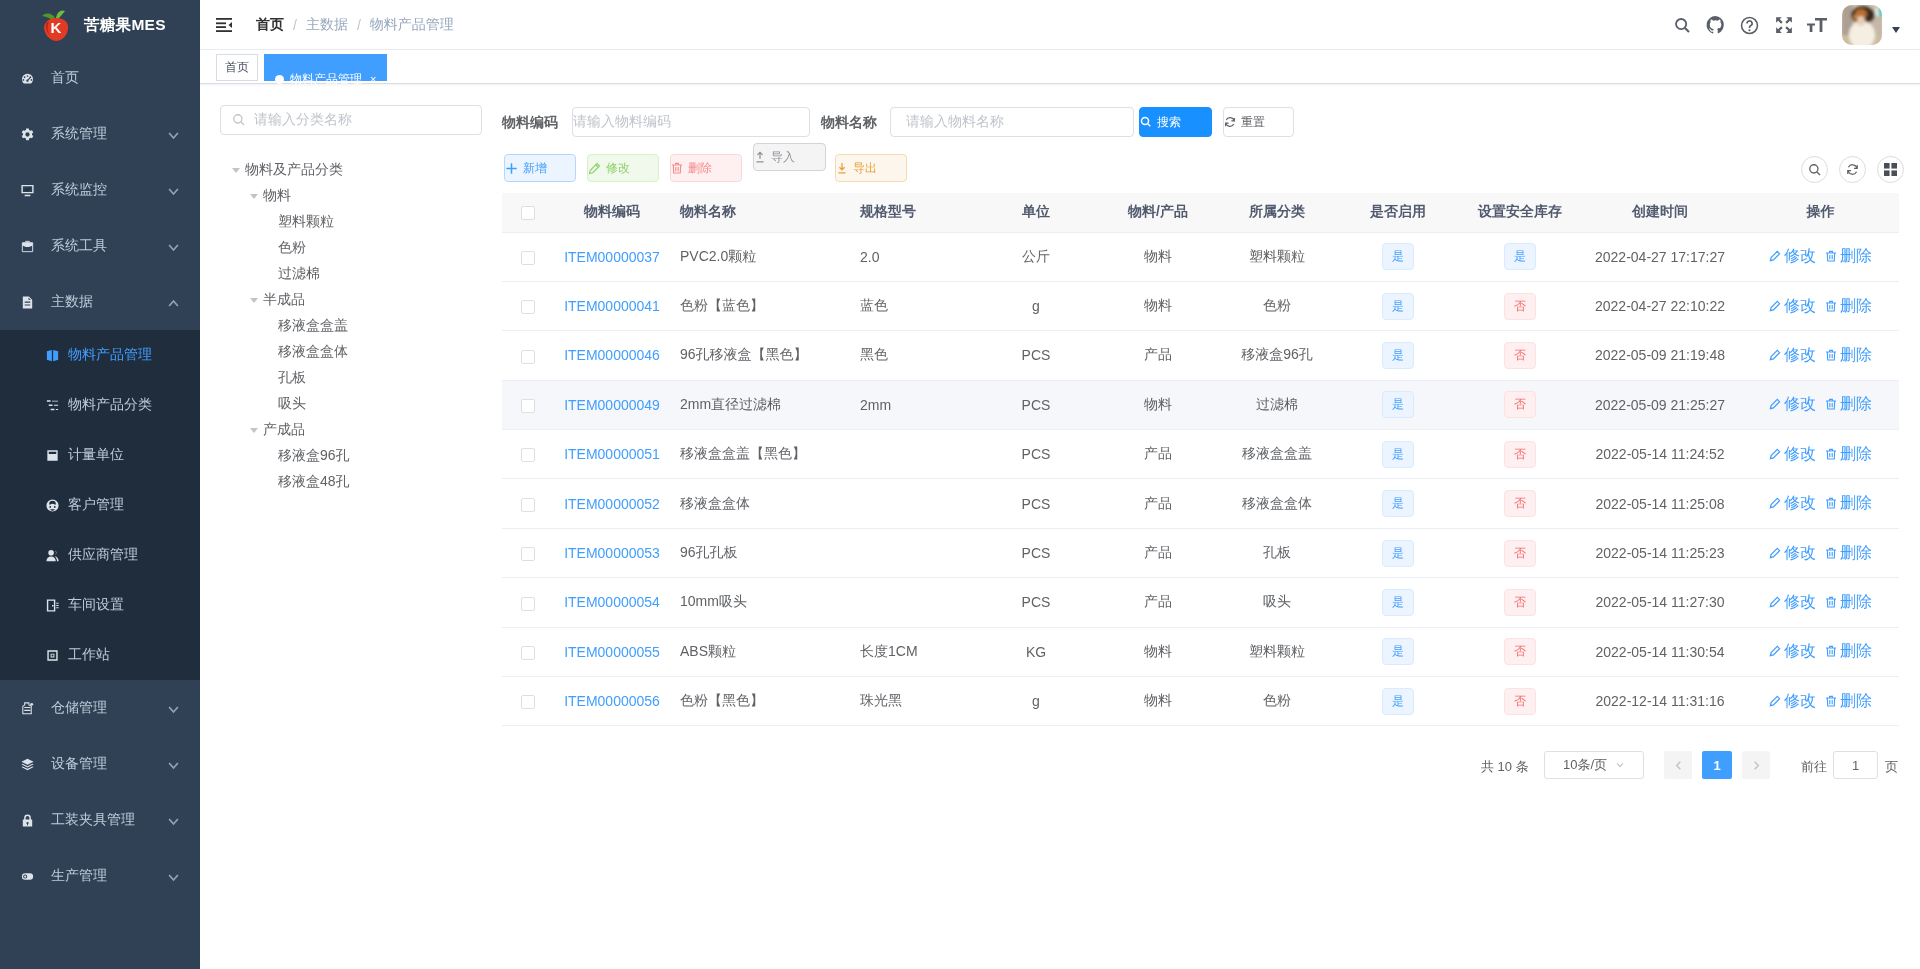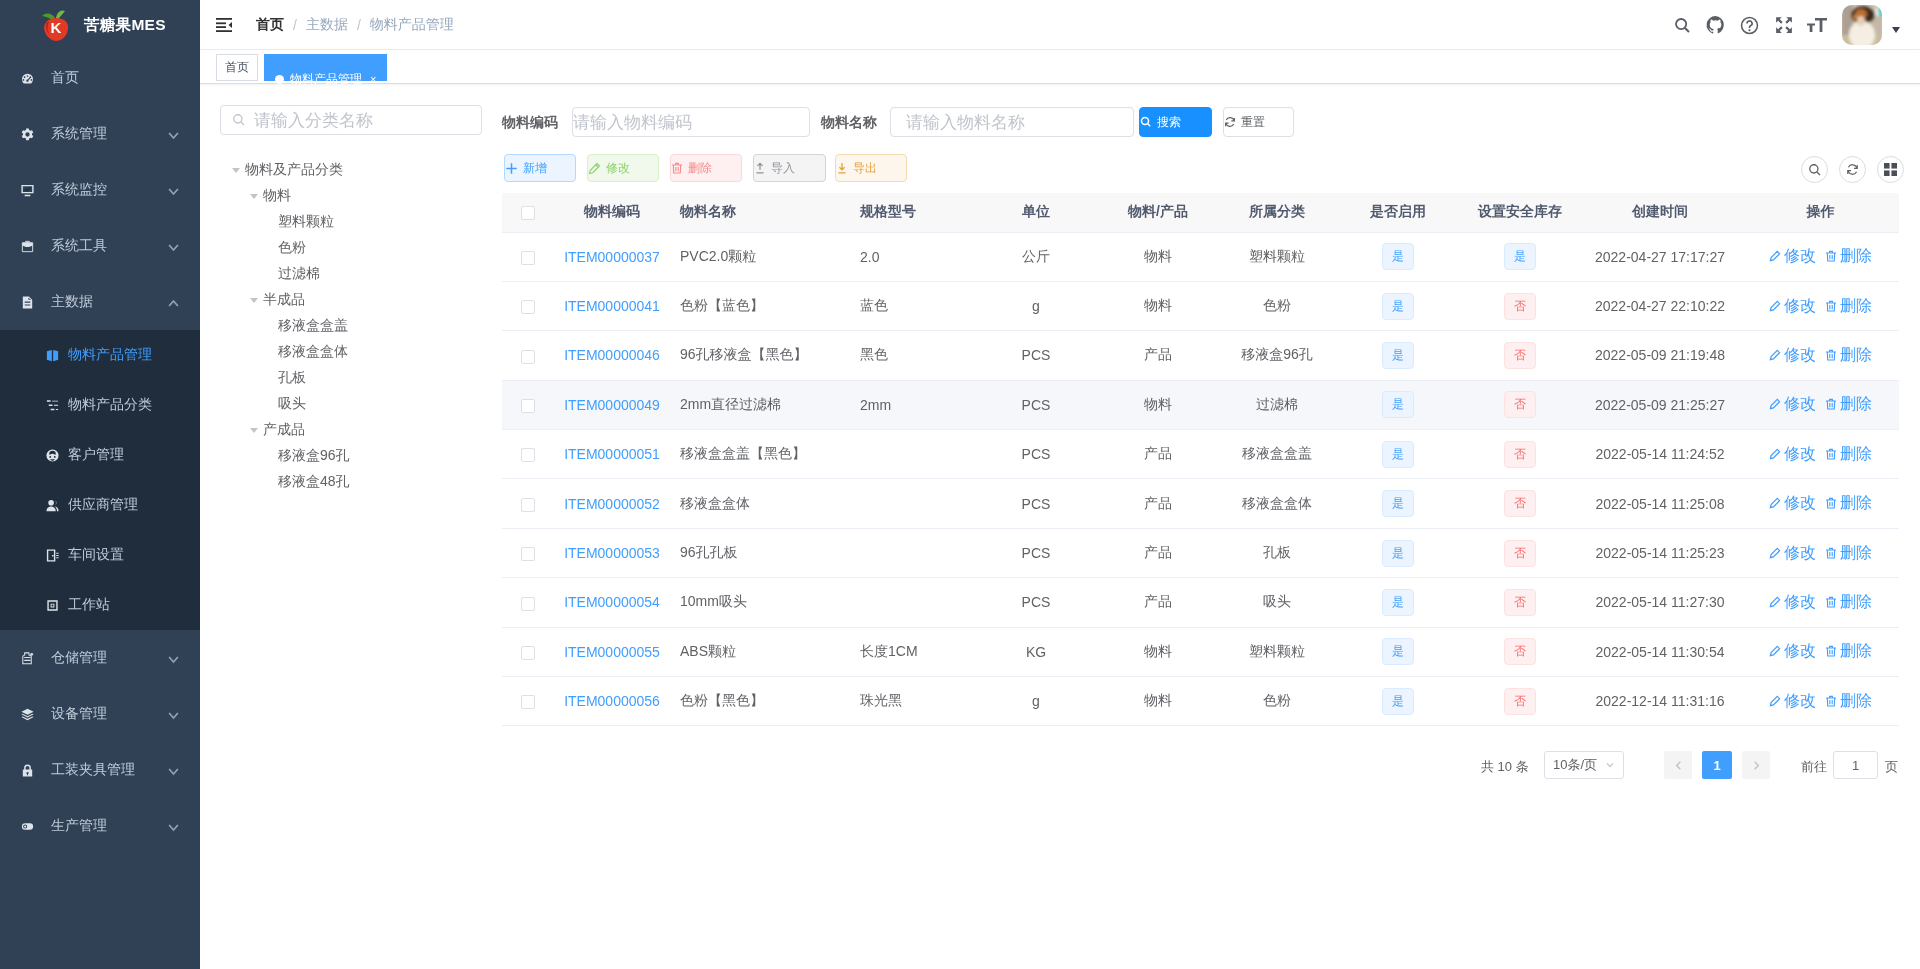--- a/index.html
+++ b/index.html
@@ -27,21 +27,21 @@
 .bc .sep{color:#c0c4cc;margin:0 9px}
 .bc .b2{color:#97a8be}
 .nico{position:absolute;top:0;height:50px;display:flex;align-items:center;justify-content:center}
 
 .tags{position:absolute;left:200px;top:50px;width:1720px;height:34px;background:#fff;border-bottom:1px solid #d8dce5;box-shadow:0 1px 3px rgba(0,0,0,.06)}
 .tag{position:absolute;top:4px;height:27px;line-height:25px;font-size:12px;padding:0 8px;border:1px solid #d8dce5;background:#fff;color:#495060}
 .tag.act{background:#409eff;border-color:#409eff;color:#fff;padding:12px 10px}
 .tag.act .dot{display:inline-block;width:9px;height:9px;border-radius:50%;background:#fff;margin-right:6px;vertical-align:-1px}
 .tag.act .x{margin-left:8px;font-size:11px}
 
-.inpt{position:absolute;border:1px solid #dcdfe6;border-radius:4px;background:#fff;height:30px;display:flex;align-items:center;color:#c0c4cc;font-size:17px}
+.inpt{position:absolute;border:1px solid #dcdfe6;border-radius:4px;background:#fff;height:30px;display:flex;align-items:center;color:#c0c4cc;font-size:14px}
 .inpt svg{flex:none}
 .tree{position:absolute;left:220px;top:157px;width:266px}
 .tn{height:26px;display:flex;align-items:center;color:#606266;font-size:14px;position:relative}
 .car{width:0;height:0;border:4.5px solid transparent;border-top:5.5px solid #c0c4cc;margin-top:5px;margin-right:5px}
 
 .flbl{position:absolute;top:107px;height:30px;line-height:30px;font-weight:700;color:#606266;font-size:14px}
 .btn{position:absolute;border-radius:4px;font-size:12px;display:flex;align-items:center;white-space:nowrap}
 .btn svg{margin-right:5px}
 
 .circ{position:absolute;top:156px;width:27px;height:27px;border:1px solid #d9dce1;border-radius:50%;display:flex;align-items:center;justify-content:center}
@@ -109,20 +109,23 @@
       </svg>主数据<svg class="chev" viewBox="0 0 12 12" style="transform:rotate(180deg)">
         <polyline points="2.5,4 6,8 9.5,4"></polyline>
       </svg></div>
   <div class="smenu">
     <div class="smi on"><svg viewBox="0 0 16 16">
           <path d="M2 3.5 7.3 2v12L2 12.5zM8.7 2 14 3.5v9L8.7 14z"></path>
         </svg>物料产品管理</div>
     <div class="smi"><svg viewBox="0 0 16 16">
           <path d="M2 2.5h4v1.6H2zm5.5.3h6.5v1H7.5zM4 7h4v1.6H4zm5.5.3h4.5v1H9.5zM6 11.5h4v1.6H6zm5.5.3h2.5v1h-2.5z"></path>
         </svg>物料产品分类</div>
+    <div class="smi"><svg viewBox="0 0 16 16">
+          <path d="M2.5 2.5h11v11h-11zM4 4v2.5h8V4zM4 8h2v2H4zm3 0h2v2H7zm3 0h2v2h-2zM4 11h2v1.5H4zm3 0h2v1.5H7z"></path>
+        </svg>计量单位</div>
     <div class="smi"><svg viewBox="0 0 16 16">
           <path d="M8 1.5A6.5 6.5 0 1 0 8 14.5 6.5 6.5 0 0 0 8 1.5zM4.5 6.5a3.5 3.5 0 0 1 7 0c0 .5-.4.8-.8.6a4.6 4.6 0 0 0-5.4 0c-.4.2-.8-.1-.8-.6zM5.6 8.5a1 1 0 1 1 0 2 1 1 0 0 1 0-2zm4.8 0a1 1 0 1 1 0 2 1 1 0 0 1 0-2zM5.5 12h5c-.6 1-1.5 1.6-2.5 1.6S6.1 13 5.5 12z"></path>
         </svg>客户管理</div>
     <div class="smi"><svg viewBox="0 0 16 16">
           <path d="M6.5 2a3 3 0 1 1 0 6 3 3 0 0 1 0-6zM1.5 14c0-3 2.2-5 5-5s5 2 5 5zM11 2.6a3 3 0 0 1 0 4.8 4.2 4.2 0 0 0 0-4.8zM12.8 14c0-2.3-1-4.2-2.6-5.3 2.6.3 4.3 2.3 4.3 5.3z"></path>
         </svg>供应商管理</div>
     <div class="smi"><svg viewBox="0 0 16 16">
           <path d="M2 1.5h9V14.5H2zM3.5 3v10h6V3zM7.5 7.5h1.5v1.5H7.5zM12 5h2.5v1.2H12zm0 2.4h2.5v1.2H12zm0 2.4h2.5V11H12z"></path>
         </svg>车间设置</div>
     <div class="smi"><svg viewBox="0 0 16 16">
@@ -284,21 +287,21 @@
 <div class="btn" style="left:587px;top:154px;width:72px;height:28px;background:#f0f9eb;border:1px solid #d8efc8;color:#8ed06c">
   <svg width="13" height="13" viewBox="0 0 12 12">
       <path d="M8.3 1.4 10.6 3.7 4.4 9.9 1.4 10.6 2.1 7.6zM7.2 2.8l2 2" fill="none" stroke="#8ed06c" stroke-width="1.1"></path>
     </svg>修改
 </div>
 <div class="btn" style="left:670px;top:154px;width:72px;height:28px;background:#fef0f0;border:1px solid #fbd8d8;color:#f78989">
   <svg width="12" height="12" viewBox="0 0 12 12" fill="none" stroke="#f78989" stroke-width="1.1">
       <path d="M1 3h10M4.6 3V1.4h2.8V3M2.3 3l.4 8h6.6l.4-8M4.8 5v4.3M7.2 5v4.3"></path>
     </svg>删除
 </div>
-<div class="btn" style="left:753px;top:154px;width:73px;height:28px;background:#f4f4f5;border:1px solid #d3d4d6;color:#909399">
+<div class="btn" style="left:753px;top:143px;width:73px;height:28px;background:#f4f4f5;border:1px solid #d3d4d6;color:#909399">
   <svg width="12" height="12" viewBox="0 0 12 12" fill="none" stroke="#909399" stroke-width="1.3">
       <path d="M2.4 10.9h7.2M6 1.3v6.5M3.4 3.9 6 1.3l2.6 2.6"></path>
     </svg>导入
 </div>
 <div class="btn" style="left:835px;top:154px;width:72px;height:28px;background:#fdf6ec;border:1px solid #f5dab1;color:#e6a23c">
   <svg width="12" height="12" viewBox="0 0 12 12" fill="none" stroke="#e6a23c" stroke-width="1.3">
       <path d="M2.4 10.9h7.2M6 1.1v6.7M3.4 5.2 6 7.8l2.6-2.6"></path>
     </svg>导出
 </div>
 <div class="circ" style="left:1801px">
@@ -517,21 +520,21 @@
         <td><span class="op"><svg width="12" height="12" viewBox="0 0 12 12">
               <path d="M8.3 1.4 10.6 3.7 4.4 9.9 1.4 10.6 2.1 7.6z" fill="none" stroke="#409eff" stroke-width="1.2"></path>
             </svg>修改&nbsp;&nbsp;<svg width="12" height="12" viewBox="0 0 12 12" fill="none" stroke="#409eff" stroke-width="1.1">
               <path d="M1 3h10M4.6 3V1.4h2.8V3M2.3 3l.4 8h6.6l.4-8M4.8 5v4.3M7.2 5v4.3"></path>
             </svg>删除</span></td>
       </tr>
 </tbody>
   </table>
 
 <div class="pg" style="left:1481px;top:758px">共 10 条</div>
-<div class="pg" style="left:1544px;top:751px;width:80px;height:28px;border:1px solid #dcdfe6;border-radius:3px;display:flex;align-items:center;justify-content:center">10条/页
+<div class="pg" style="left:1544px;top:751px;width:100px;height:28px;border:1px solid #dcdfe6;border-radius:3px;display:flex;align-items:center;justify-content:center">10条/页
   <svg width="10" height="10" viewBox="0 0 12 12" style="margin-left:8px">
       <polyline points="2.5,4 6,8 9.5,4" fill="none" stroke="#c0c4cc" stroke-width="1.5"></polyline>
     </svg>
 </div>
 <div class="pg" style="left:1664px;top:751px;width:28px;height:28px;background:#f4f4f5;border-radius:2px;display:flex;align-items:center;justify-content:center">
     <svg width="11" height="11" viewBox="0 0 12 12">
       <polyline points="8,2 4,6 8,10" fill="none" stroke="#c0c4cc" stroke-width="1.6"></polyline>
     </svg>
   </div>
 <div class="pg" style="left:1702px;top:751px;width:30px;height:28px;background:#409eff;border-radius:2px;color:#fff;font-weight:700;display:flex;align-items:center;justify-content:center">1</div>

